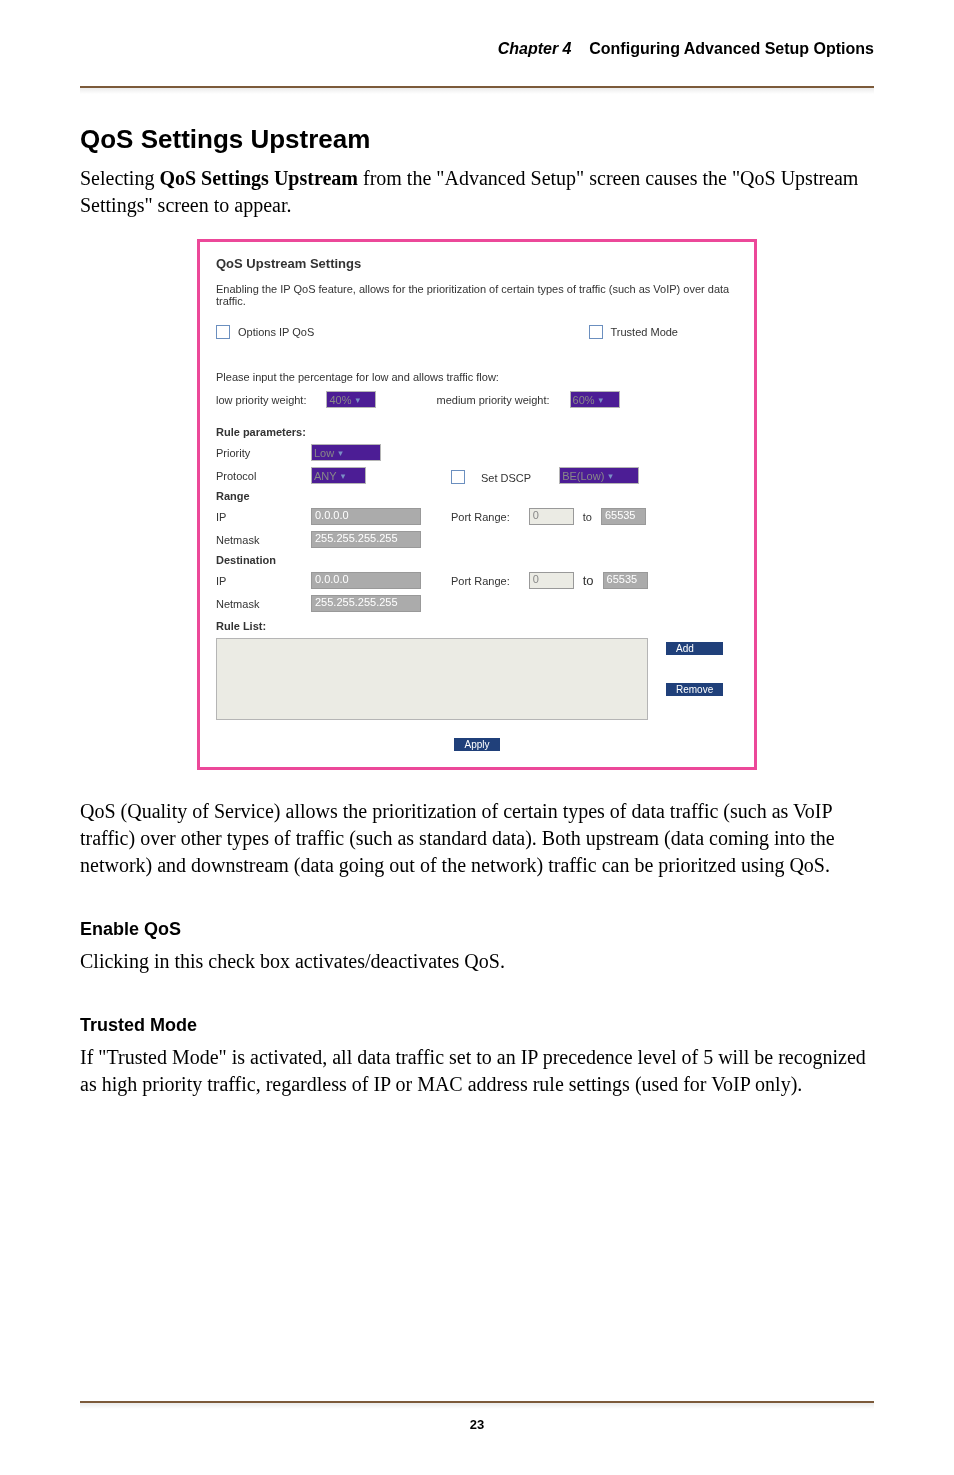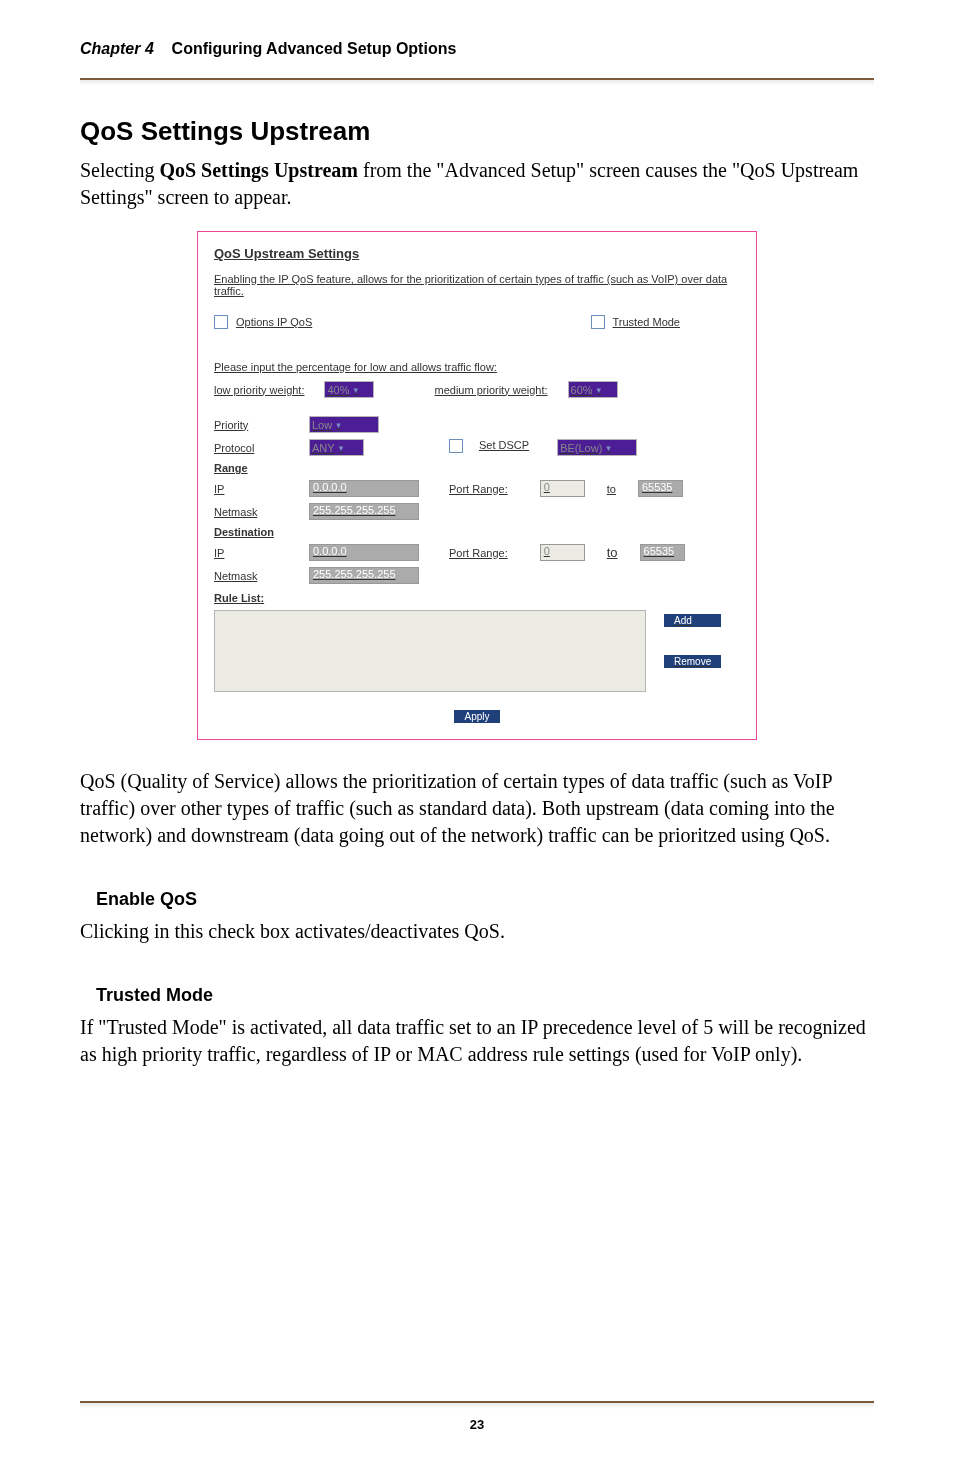--- a/index.html
+++ b/index.html
@@ -11,24 +11,24 @@
   }
   .page {
     width: 954px;
     min-height: 1475px;
     margin: 0 auto;
     position: relative;
     box-sizing: border-box;
     padding: 40px 80px 80px 80px;
   }
   .chapter-header {
-    text-align: left;
+    text-align: right;
     font-family: "Trebuchet MS", "Myriad Pro", Arial, sans-serif;
     font-size: 16px;
-    padding-bottom: 20px;
+    padding-bottom: 28px;
     border-bottom: 2px solid #7c5a3a;
   }
   .chapter-header .ital { font-style: italic; font-weight: bold; }
   .chapter-header .bold { font-weight: bold; }
   .hr-shadow {
     height: 6px;
     background: linear-gradient(to bottom, rgba(0,0,0,0.08), rgba(0,0,0,0));
     margin-bottom: 30px;
   }
   h2.section-title {
@@ -41,36 +41,35 @@
     font-family: 'Adobe Garamond Pro', Georgia, serif;
     font-size: 20px;
     line-height: 1.35;
     margin: 0 0 16px 0;
   }
   p.body .strong { font-weight: bold; }
   h3.subhead {
     font-family: "Trebuchet MS", "Myriad Pro", Arial, sans-serif;
     font-weight: bold;
     font-size: 18px;
-    margin: 40px 0 8px 16px;
+    margin: 40px 0 8px 0;
   }
   .screenshot-wrap {
     display: flex;
     justify-content: center;
     margin: 20px 0 28px 0;
   }
   .screenshot {
     width: 560px;
-    border: 1px solid #ec4899;
+    border: 3px solid #ec4899;
     font-family: Verdana, Arial, sans-serif;
     font-size: 11px;
     color: #333;
     padding: 10px 16px 16px 16px;
     box-sizing: border-box;
-    text-decoration: underline;
   }
   .ss-title {
     font-weight: bold;
     font-size: 13px;
     margin: 4px 0 12px 0;
     font-family: Arial, sans-serif;
   }
   .ss-row { display: flex; align-items: center; margin: 4px 0; }
   .ss-checkbox {
     width: 12px; height: 12px;
@@ -108,21 +107,21 @@
   }
   .ss-input.dark { background:#ababab; color:#fff; }
   .ss-bold { font-weight: bold; }
   .ss-param-grid {
     display: grid;
     grid-template-columns: 95px 140px 1fr;
     row-gap: 6px;
     align-items: center;
     margin-top: 6px;
   }
-  .ss-right-cell { display:flex; align-items:flex-start; gap:8px; justify-content:flex-start; }
+  .ss-right-cell { display:flex; align-items:flex-end; gap:8px; justify-content:flex-start; }
   .ss-rule-box {
     border: 1px solid #b5b5b5;
     background:#ebebe4;
     height: 80px;
     width: 430px;
   }
   .ss-btn {
     display:inline-block;
     background:#20407a;
     color:#fff;
@@ -148,21 +147,21 @@
     background: linear-gradient(to bottom, rgba(0,0,0,0.08), rgba(0,0,0,0));
     margin: 0 80px 6px 80px;
   }
   .page-footer .num {
     font-family: "Trebuchet MS", Arial, sans-serif;
     font-weight: bold;
     font-size: 13px;
   }
   .top-line { display:flex; justify-content:space-between; align-items:center; }
   .param-section { margin-top: 18px; }
-  .port-line { display:flex; align-items:center; gap:22px; }
+  .port-line { display:flex; align-items:center; gap:9px; }
 </style>
 </head>
 <body>
 
 <div class="page">
 
   <div class="chapter-header">
     <span class="ital">Chapter 4</span>
     <span>&nbsp;&nbsp;</span>
     <span class="bold">Configuring Advanced Setup Options</span>
@@ -202,20 +201,21 @@
         </span>
         <span style="width:20px;"></span>
         <span>medium priority weight:</span>
         <span class="ss-select" style="width:50px;">
           <span>60%</span>
             <span class="chev">▾</span>
         </span>
       </div>
 
       <div class="param-section">
+        <div class="ss-bold">Rule parameters:</div>
         <div class="ss-param-grid">
           <span>Priority</span>
           <span class="ss-select" style="width:70px;">
             <span>Low</span>
               <span class="chev">▾</span>
           </span>
           <span></span>
 
           <span>Protocol</span>
           <span class="ss-select" style="width:55px;">

